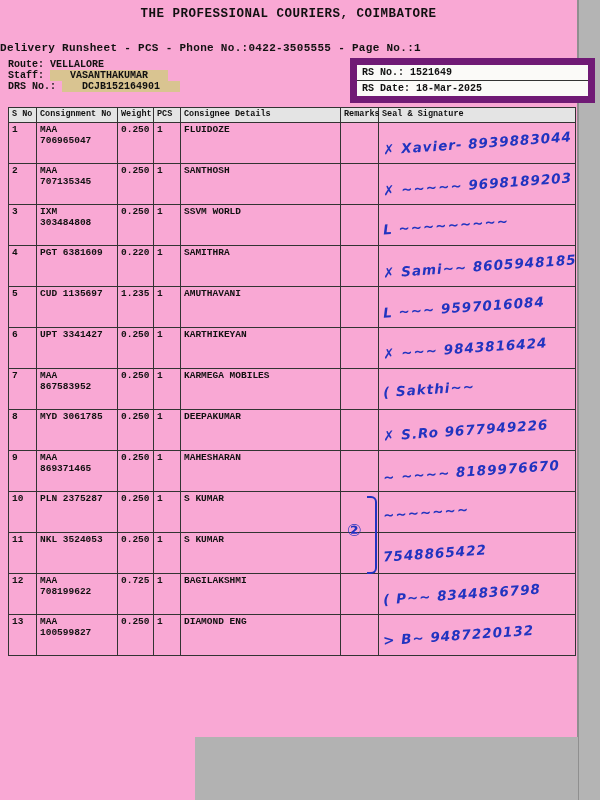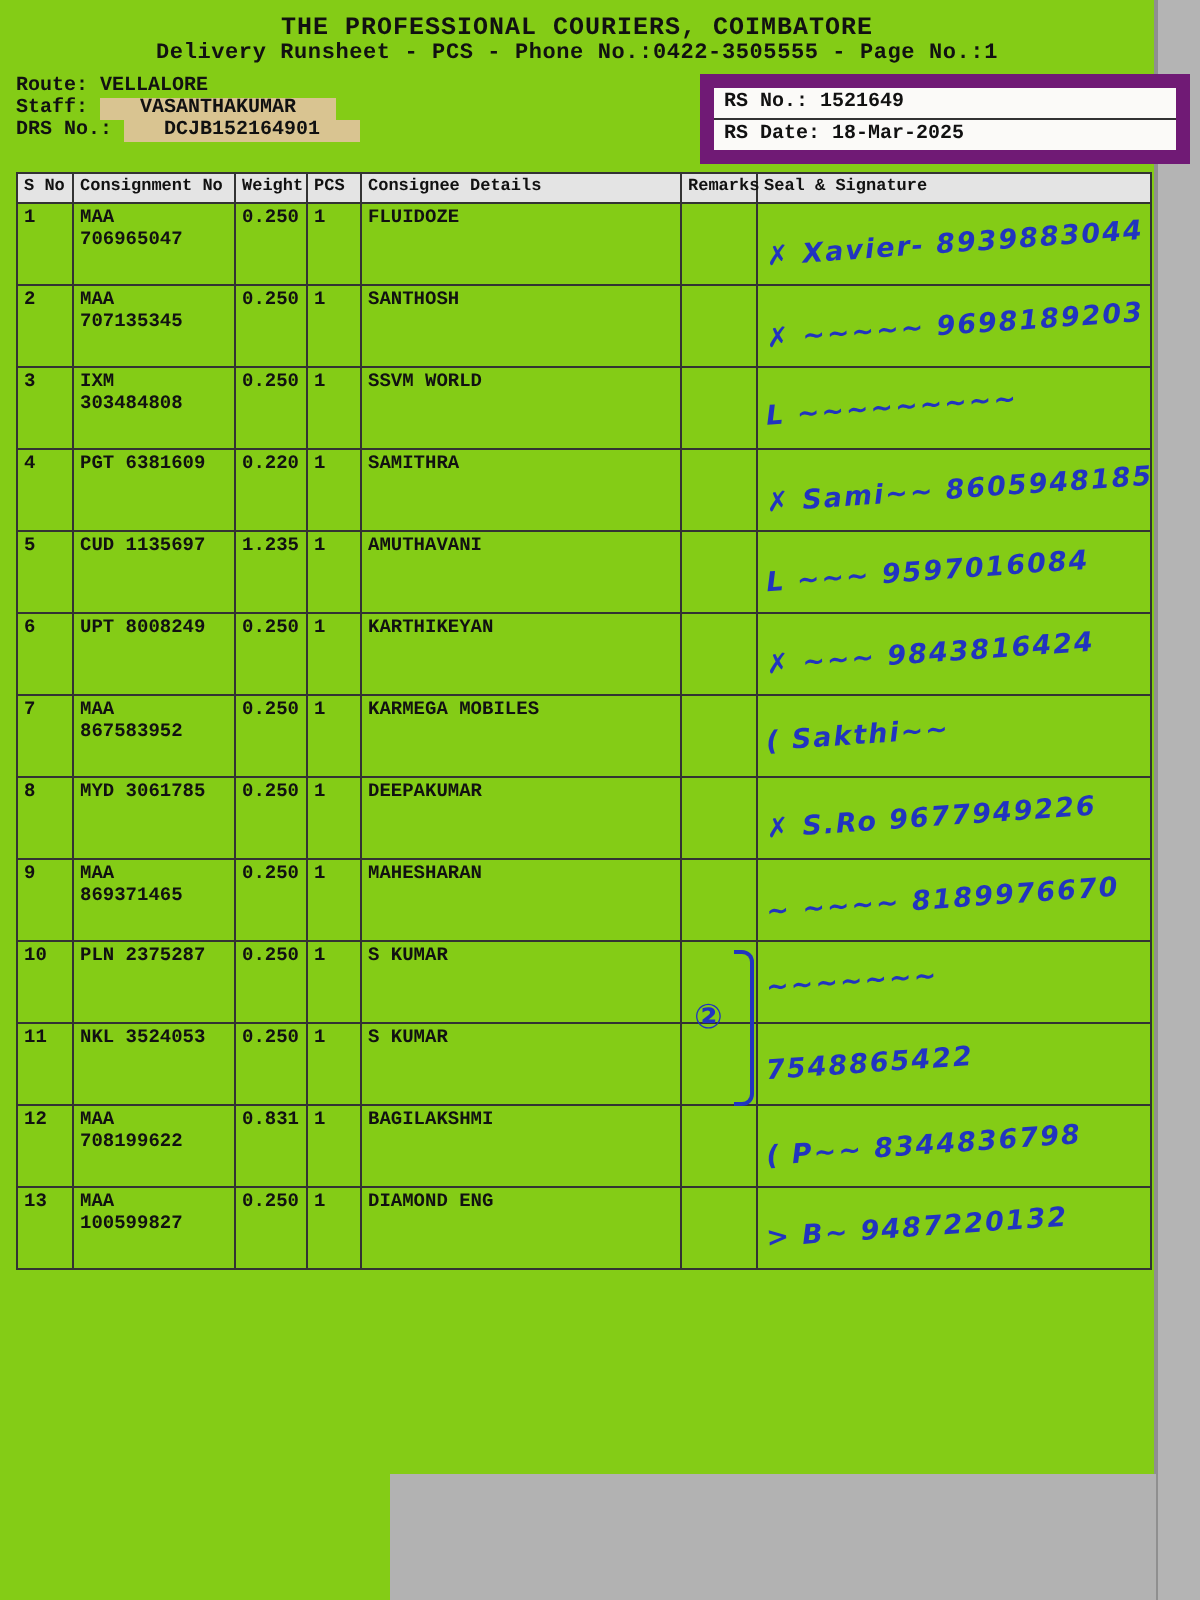--- a/index.html
+++ b/index.html
@@ -4,32 +4,32 @@
 <style>
   html,body{margin:0;padding:0;}
   body{
     width:600px;height:800px;position:relative;
     background:#b4b4b4;
     font-family:"Liberation Mono","DejaVu Sans Mono",monospace;
     color:#111;overflow:hidden;
   }
   .page{
     position:absolute;left:0;top:0;width:577px;height:800px;
-    background:#84cc16;border-right:2px solid #8f8f8f;
+    background:#f9a8d4;border-right:2px solid #8f8f8f;
   }
   .scan-shadow-bottom{
     position:absolute;left:195px;top:737px;width:383px;height:63px;
     background:#b2b2b2;
   }
   .title{
     text-align:center;font-weight:bold;font-size:12.5px;
     padding-top:7px;letter-spacing:.5px;
   }
   .subtitle{
-    text-align:center;font-weight:bold;font-size:11px;margin-top:0;letter-spacing:.3px;
+    font-weight:bold;font-size:11px;margin-top:21px;letter-spacing:.3px;
   }
   .info{
     position:relative;margin:5px 0 0 8px;font-size:10px;font-weight:bold;height:46px;
   }
   .info .line{line-height:11px;white-space:pre;}
   .hl{background:#d9c491;padding:0 20px;}
   .rsbox{
     position:absolute;left:342px;top:-1px;width:231px;
     border:7px solid #701a75;background:#fbfaf8;
   }
@@ -157,21 +157,21 @@
         <td>1.235</td>
         <td>1</td>
         <td>AMUTHAVANI</td>
         <td class="remcell"></td>
         <td class="sigcell">
             <span class="sig">L ~~~ 9597016084</span>
           </td>
       </tr>
       <tr>
         <td>6</td>
-        <td>UPT 8008249</td>
+        <td>UPT 3341427</td>
         <td>0.250</td>
         <td>1</td>
         <td>KARTHIKEYAN</td>
         <td class="remcell"></td>
         <td class="sigcell">
             <span class="sig">✗ ~~~ 9843816424</span>
           </td>
       </tr>
       <tr>
         <td>7</td>
@@ -227,21 +227,21 @@
         <td>1</td>
         <td>S KUMAR</td>
         <td class="remcell"></td>
         <td class="sigcell">
             <span class="sig">7548865422</span>
           </td>
       </tr>
       <tr>
         <td>12</td>
         <td>MAA 708199622</td>
-        <td>0.831</td>
+        <td>0.725</td>
         <td>1</td>
         <td>BAGILAKSHMI</td>
         <td class="remcell"></td>
         <td class="sigcell">
             <span class="sig">( P~~ 8344836798</span>
           </td>
       </tr>
       <tr>
         <td>13</td>
         <td>MAA 100599827</td>

